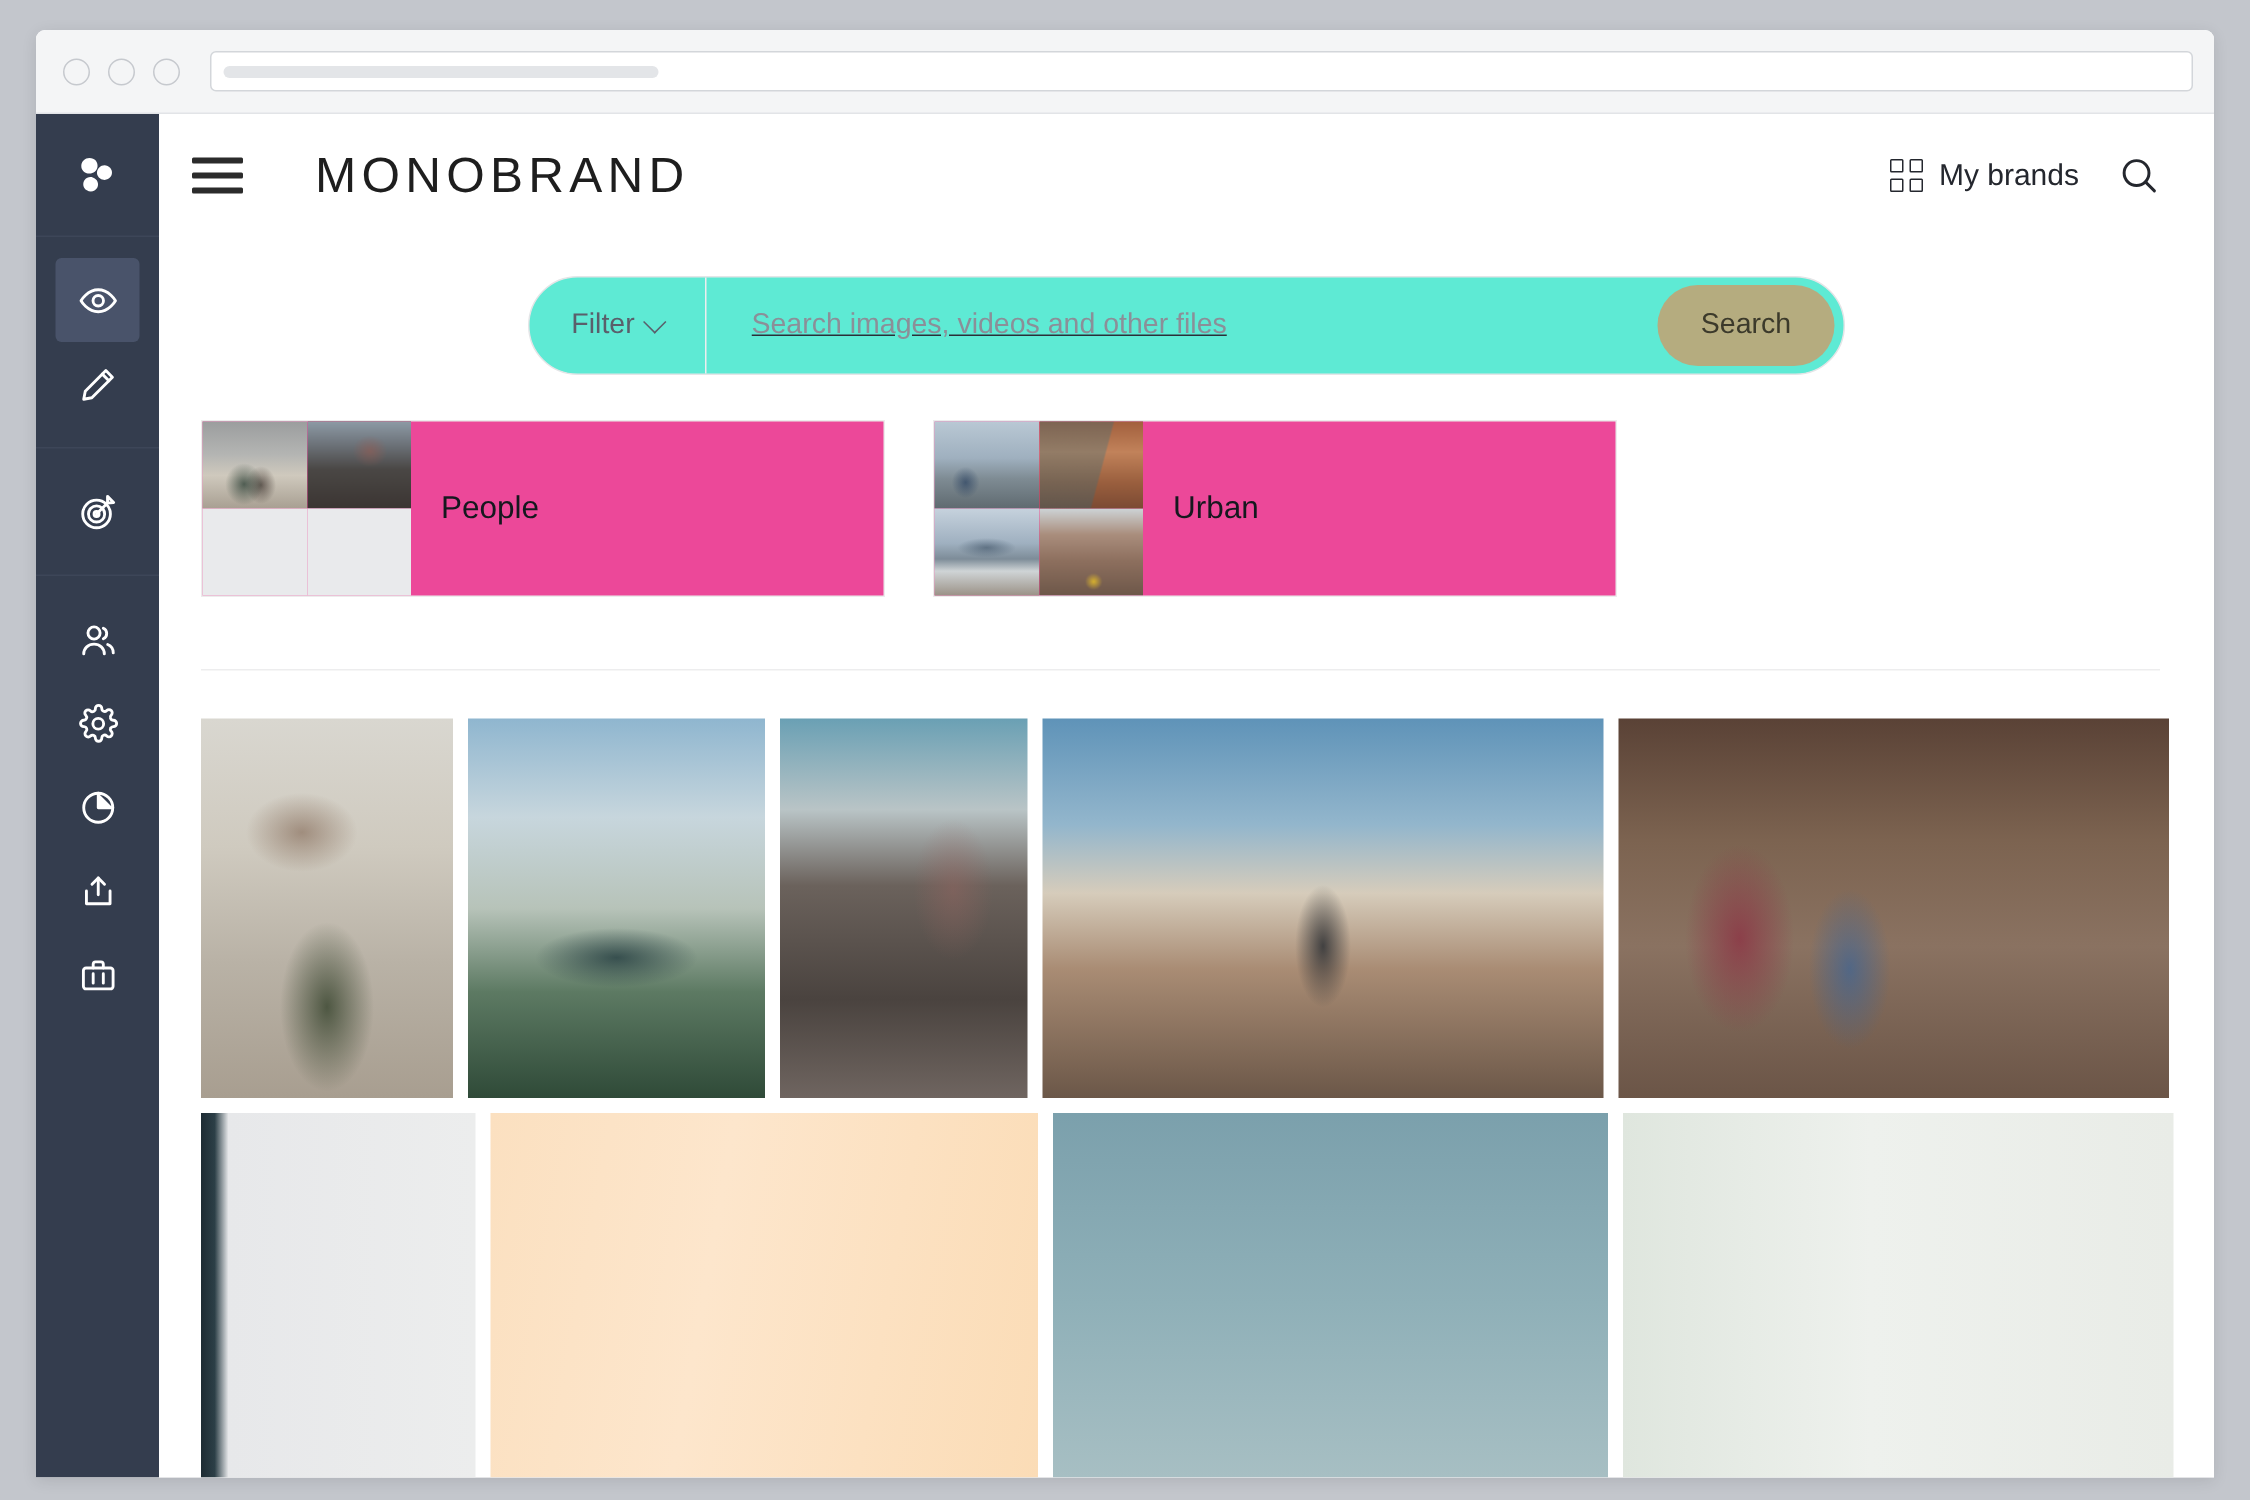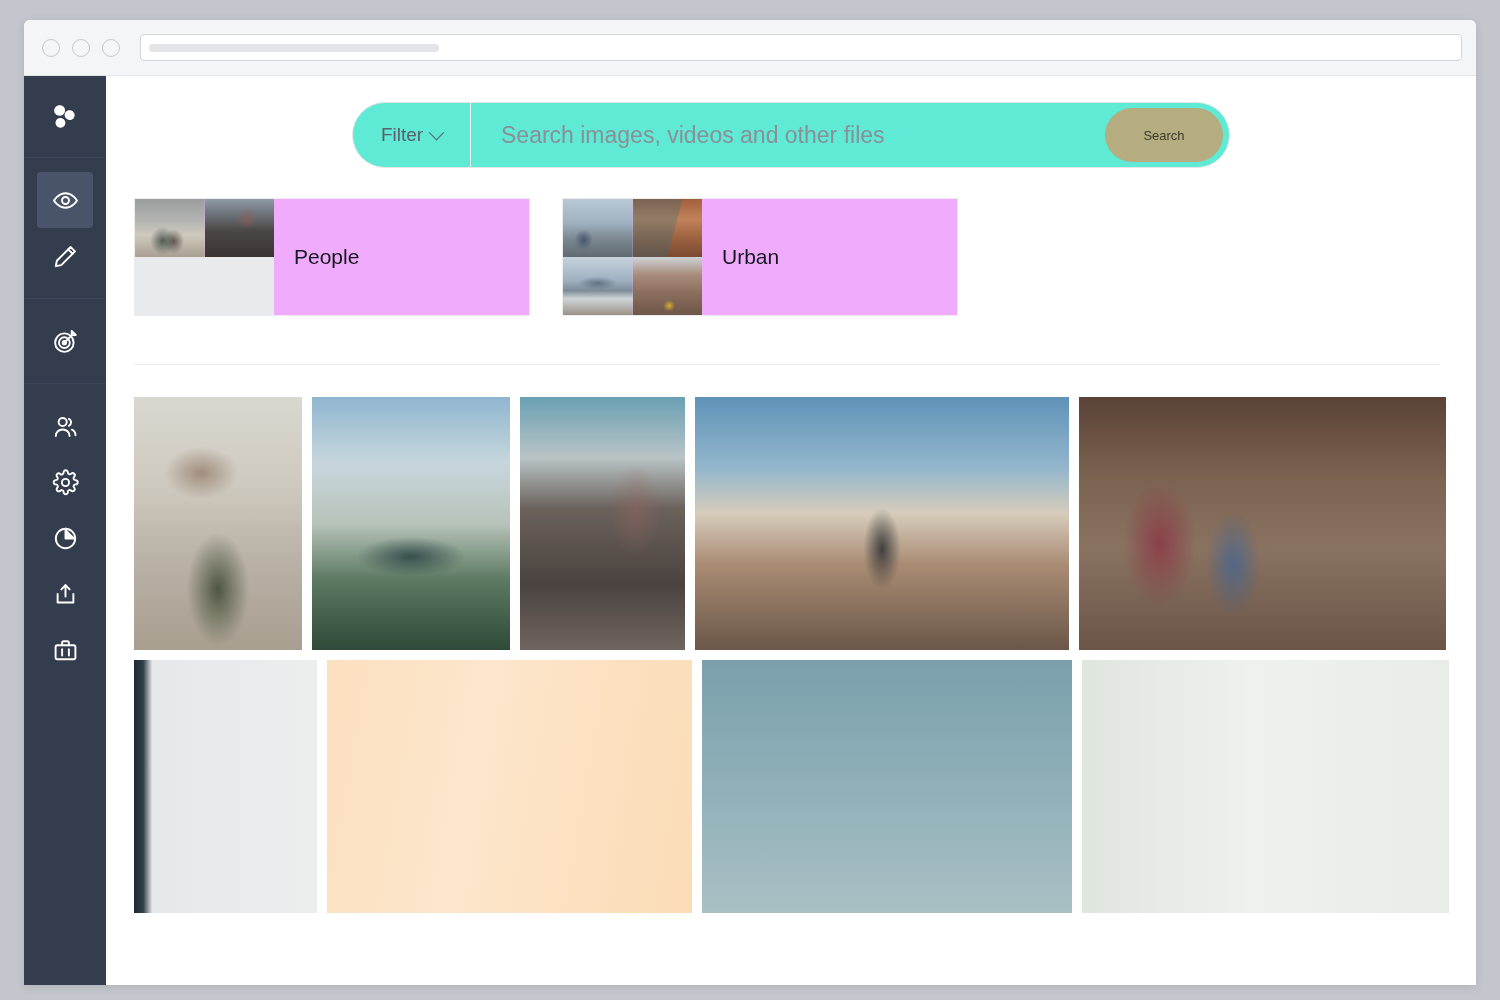--- a/index.html
+++ b/index.html
@@ -116,45 +116,46 @@
   .filter-cell {
     width: 118px; height: 100%;
     display: flex; align-items: center; justify-content: center; gap: 8px;
     border-right: 1px solid #ededee;
     cursor: pointer;
   }
   .filter-label { font-size: 19px; color: #5a5f6b; }
   .chev { width: 11px; height: 11px; border-right: 1.7px solid #5a5f6b; border-bottom: 1.7px solid #5a5f6b; transform: rotate(45deg) translate(-2px,-2px); }
   .search-input {
     flex: 1; height: 100%; border: none; outline: none; background: transparent;
-    font-size: 23px; color: #2b2f38; padding: 0 30px;
+    font-size: 19px; color: #2b2f38; padding: 0 30px;
     font-family: "Liberation Sans", sans-serif;
+    text-decoration: underline;
   }
   .search-input::placeholder { color: #8b8f98; }
   .search-btn {
     width: 118px; height: 54px; margin-right: 6px;
     background: #b5ac7f; border: none; border-radius: 27px;
-    font-size: 13px; color: #3c3a2b; cursor: pointer;
+    font-size: 19px; color: #3c3a2b; cursor: pointer;
     font-family: "Liberation Sans", sans-serif;
   }
 
   
   .content { padding: 0 36px 0 28px; }
 
   .section-title {
     font-size: 31px; color: #2f3748; font-weight: 400;
     margin: 46px 0 0 0;
   }
 
   .collections-row { display: flex; gap: 32px; margin-top: 30px; }
   .collection-card {
-    width: 396px; height: 118px;
+    width: 456px; height: 118px;
     border: 1px solid #ececec;
     display: flex; align-items: stretch;
-    background: #f0abfc;
+    background: #ec4899;
     cursor: pointer;
   }
   .thumb-grid {
     width: 139px; height: 116px;
     display: grid;
     grid-template-columns: 1fr 1fr;
     grid-template-rows: 1fr 1fr;
     flex-shrink: 0;
   }
   .thumb { background-size: cover; background-position: center; }
@@ -328,20 +329,44 @@
             <rect x="3.2" y="7.4" width="17.6" height="12.4" rx="1.6"></rect>
             <path d="M9 7.4V5.2a1.4 1.4 0 0 1 1.4-1.4h3.2A1.4 1.4 0 0 1 15 5.2v2.2"></path>
             <path d="M9 10.8v5.6M15 10.8v5.6"></path>
           </svg>
         </div>
       </div>
     </nav>
 
     <main class="main">
 
+      <header class="topbar">
+        <div class="hamburger">
+          <span></span>
+            <span></span>
+            <span></span>
+        </div>
+        <div class="brand-wordmark">MONOBRAND</div>
+
+        <div class="topbar-right">
+          <div class="my-brands">
+            <span class="grid-icon">
+              <i></i>
+                <i></i>
+                <i></i>
+                <i></i>
+            </span>
+            <span class="my-brands-label">My brands</span>
+          </div>
+          <svg width="28" height="28" viewBox="0 0 24 24" fill="none" stroke="#24272e" stroke-width="1.7" stroke-linecap="round">
+            <circle cx="10.6" cy="10.6" r="7.1"></circle>
+            <path d="M15.8 15.8l5 5"></path>
+          </svg>
+        </div>
+      </header>
 
       <div class="search-row">
         <div class="search-box">
           <div class="filter-cell">
             <span class="filter-label">Filter</span>
             <span class="chev"></span>
           </div>
           <input class="search-input" type="text" placeholder="Search images, videos and other files" style="">
           <button class="search-btn">Search</button>
         </div>

